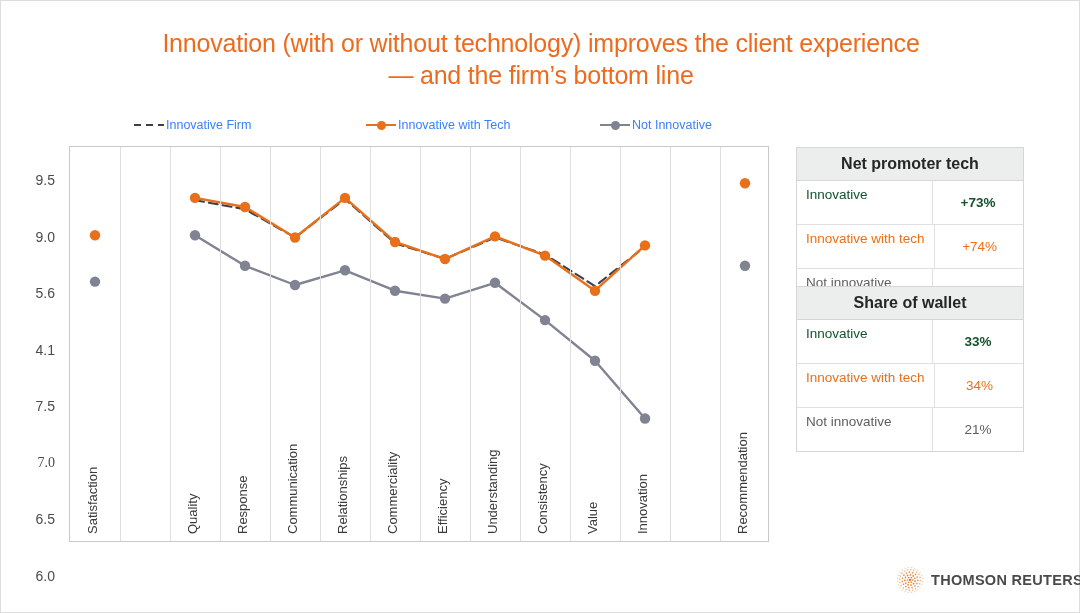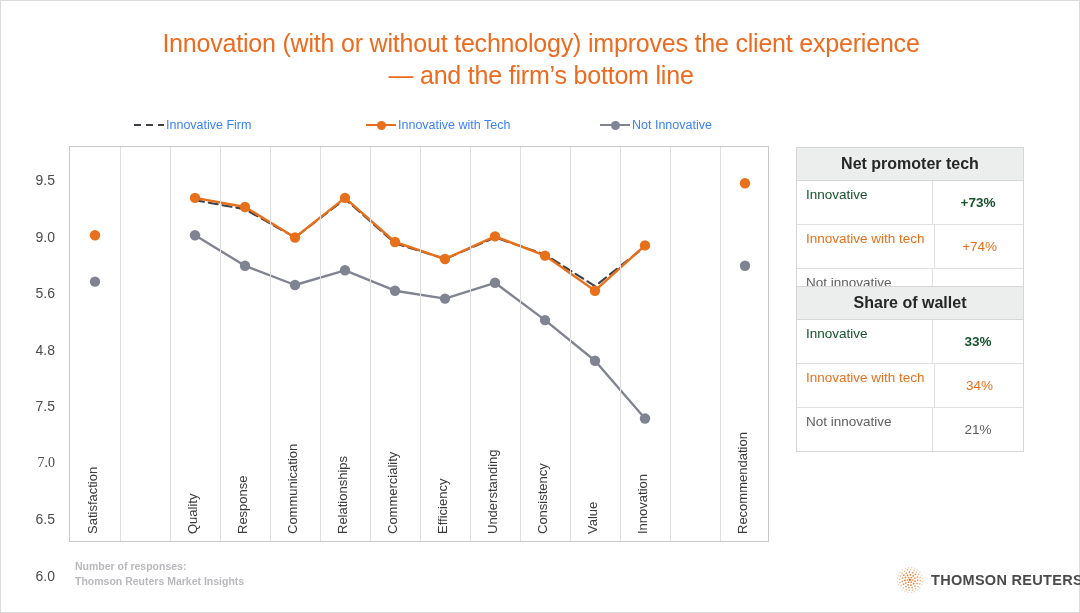--- a/index.html
+++ b/index.html
@@ -166,21 +166,21 @@
         <span class="lg-dot" style="background:#808391"></span>
       </span>
       <span>Not Innovative</span>
     </div>
   </div>
 
   <div id="yaxis">
       <div class="ytick" style="top: 0px;">9.5</div>
       <div class="ytick" style="top: 56.5714px;">9.0</div>
       <div class="ytick" style="top: 113.143px;">5.6</div>
-      <div class="ytick" style="top: 169.714px;">4.8</div>
+      <div class="ytick" style="top: 169.714px;">4.1</div>
       <div class="ytick" style="top: 226.286px;">7.5</div>
       <div class="ytick" style="top: 282.857px; font-family: Liberation Serif, serif;">7.0</div>
       <div class="ytick" style="top: 339.429px;">6.5</div>
       <div class="ytick" style="top: 396px;">6.0</div>
     </div>
 
   <div id="plot">
     <svg id="svg-lines" viewBox="0 0 700 396" preserveAspectRatio="none">
         <polyline points="125.0,53.2 175.0,62.2 225.0,90.5 275.0,52.0 325.0,96.2 375.0,112.0 425.0,90.5 475.0,107.5 525.0,139.2 575.0,99.6" fill="none" stroke="#3F3F46" stroke-width="2.1" stroke-linejoin="round" stroke-linecap="round" stroke-dasharray="9 5"></polyline>
         <polyline points="125.0,50.9 175.0,60.0 225.0,90.5 275.0,50.9 325.0,95.0 375.0,112.0 425.0,89.4 475.0,108.6 525.0,143.7 575.0,98.4" fill="none" stroke="#E8701A" stroke-width="2.4" stroke-linejoin="round" stroke-linecap="round"></polyline>
@@ -265,24 +265,20 @@
     <div class="trow r-orange">
       <div class="tcell-l">Innovative with tech</div>
       <div class="tcell-r">34%</div>
     </div>
     <div class="trow r-gray">
       <div class="tcell-l">Not innovative</div>
       <div class="tcell-r">21%</div>
     </div>
   </div>
 
-  <div id="footnote">
-    <div>Number of responses:</div>
-    <div>Thomson Reuters Market Insights</div>
-  </div>
 
   <div id="logo">
     <svg id="logo-mark" viewBox="0 0 60 60">
         <circle cx="36.00" cy="30.00" r="1.9" fill="#E8701A" opacity="1"></circle>
         <circle cx="33.00" cy="35.20" r="1.9" fill="#E8701A" opacity="1"></circle>
         <circle cx="27.00" cy="35.20" r="1.9" fill="#E8701A" opacity="1"></circle>
         <circle cx="24.00" cy="30.00" r="1.9" fill="#E8701A" opacity="1"></circle>
         <circle cx="27.00" cy="24.80" r="1.9" fill="#E8701A" opacity="1"></circle>
         <circle cx="33.00" cy="24.80" r="1.9" fill="#E8701A" opacity="1"></circle>
         <circle cx="41.68" cy="32.74" r="2" fill="#E8701A" opacity="0.92"></circle>

